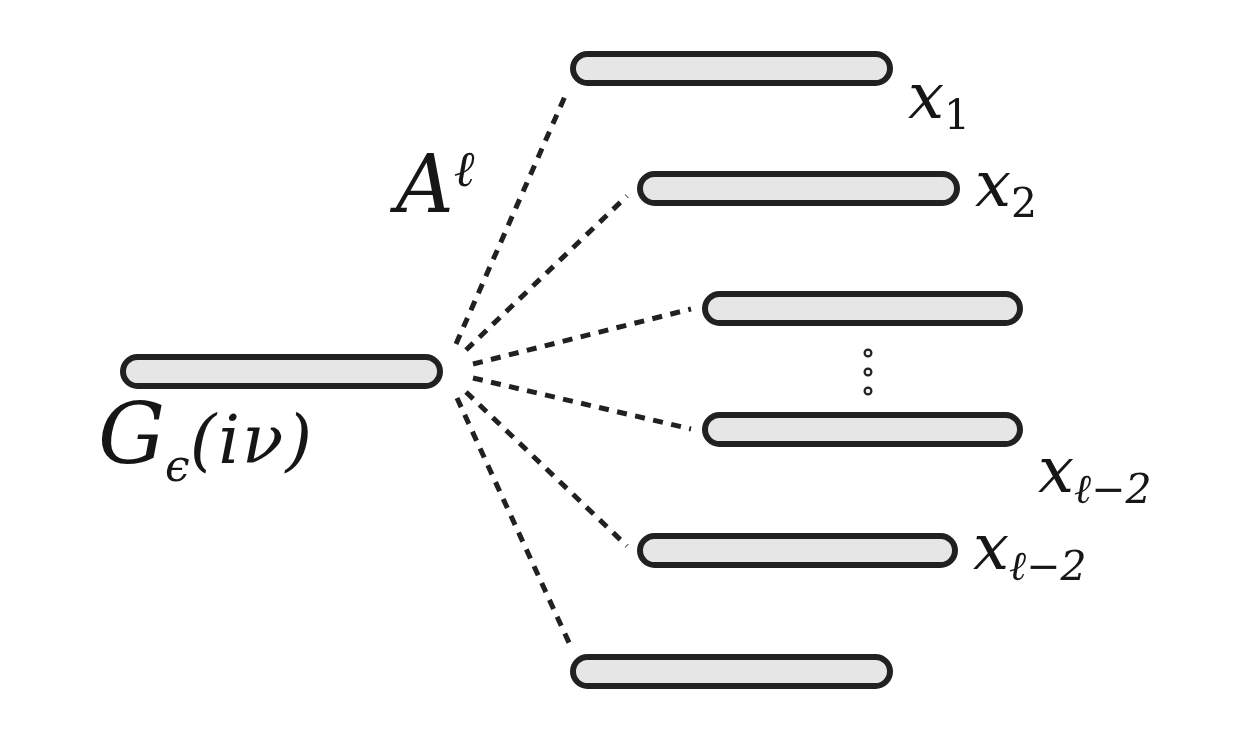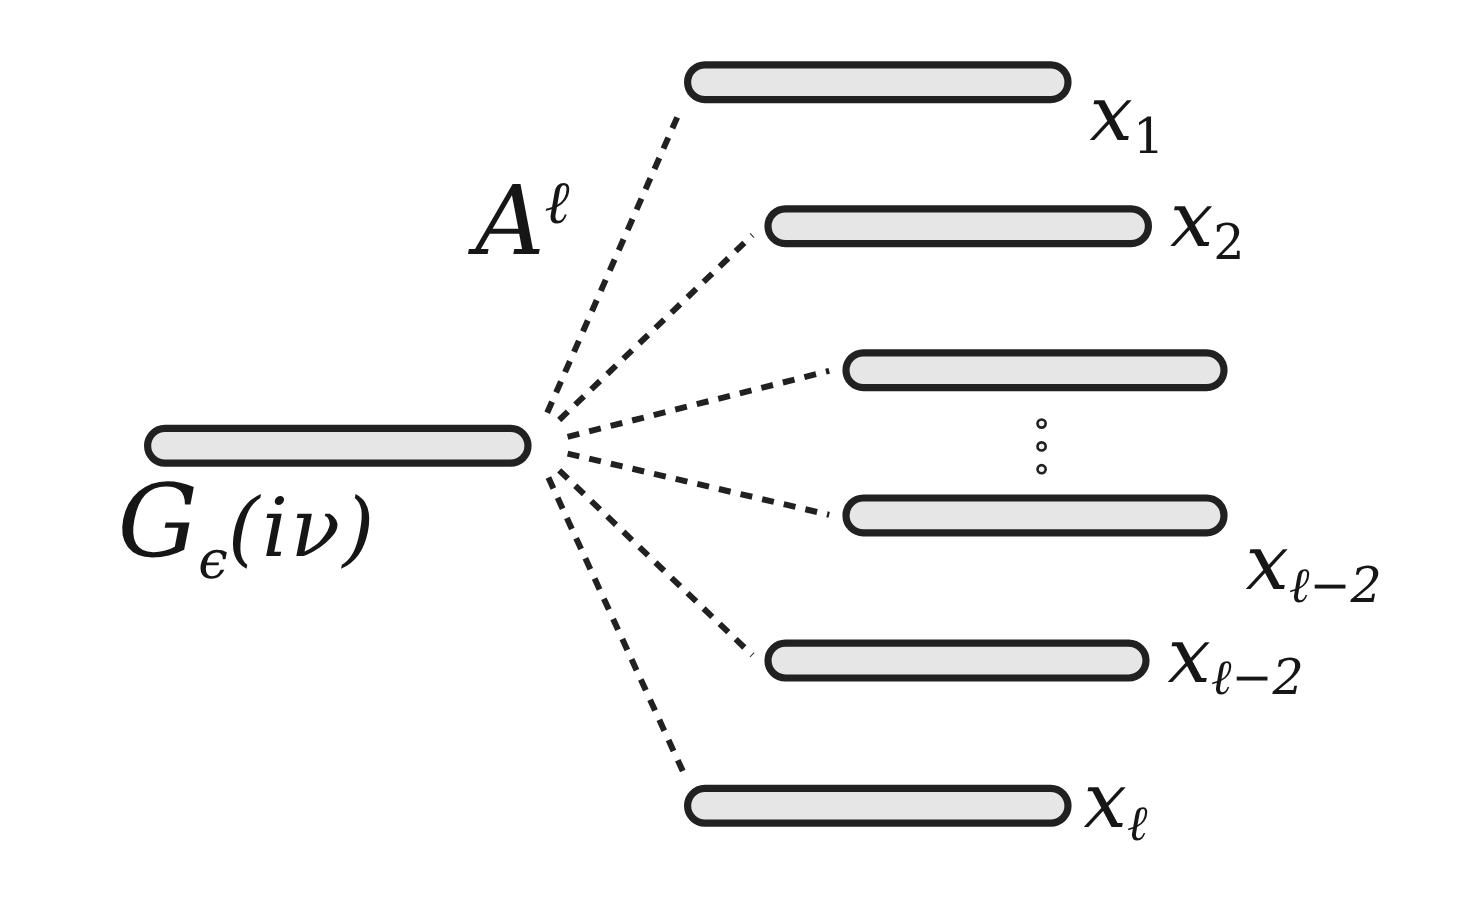--- a/index.html
+++ b/index.html
@@ -69,17 +69,14 @@
   </div>
   <div class="label xlab" style="left:975px; top:152px;text-align:center;">
     <span>x</span><span class="xsub upright">2</span>
   </div>
   <div class="label xlab" style="left:1038px; top:394px;margin-top:44px;">
     <span>x</span><span class="xsub">ℓ−2</span>
   </div>
   <div class="label xlab" style="left:973px; top:515px;">
     <span>x</span><span class="xsub">ℓ−2</span>
   </div>
-  <div class="label xlab" style="left:903px; top:636px;">
-    <span>x</span><span class="xsub">ℓ</span>
-  </div>
 
 </div>
 
 </body></html>

